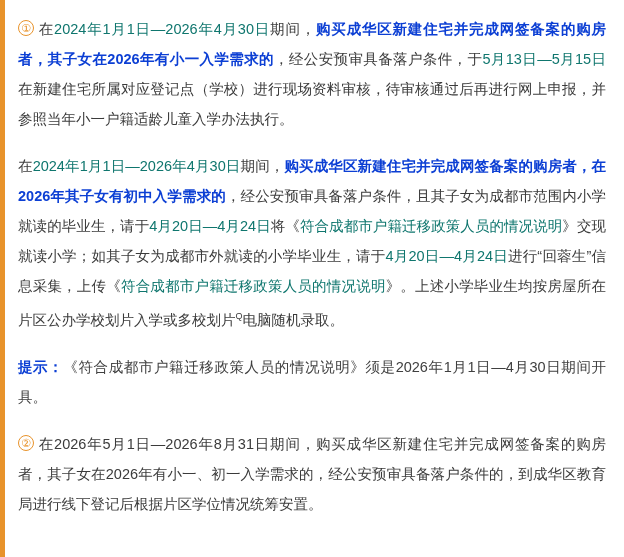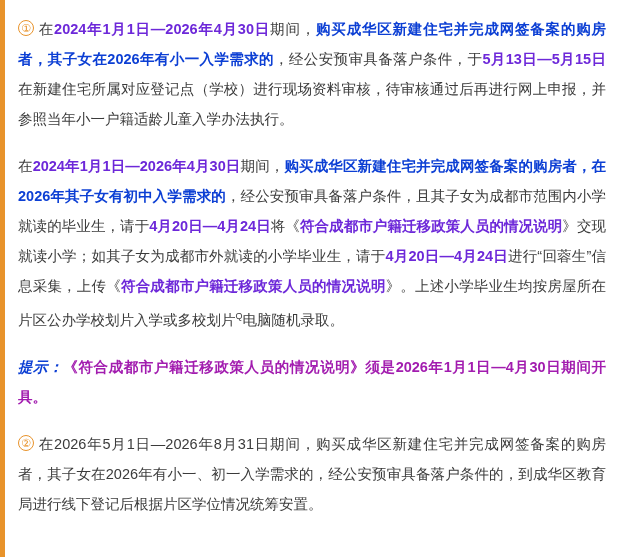--- a/index.html
+++ b/index.html
@@ -50,35 +50,34 @@
     border: 1.5px solid #e8932b;
     color: #e8932b;
     font-size: 11px;
     text-align: center;
     vertical-align: 2px;
     margin-right: 4px;
     box-sizing: border-box;
     font-family: "DejaVu Sans", sans-serif;
   }
   .hl {
-    color: #6d28d9;
-    font-weight: bold;
+    color: #0f766e;
+    font-weight: normal;
   }
   .hl-strong {
     color: #0c3fd4;
     font-weight: bold;
   }
   .tip-label {
     color: #0c3fd4;
     font-weight: bold;
-    font-style: italic;
   }
   .tip-text {
-    color: #a21caf;
-    font-weight: bold;
+    color: #404040;
+    font-weight: normal;
   }
   .sup {
     font-size: 9px;
     vertical-align: super;
     color: #3b3b3b;
   }
 </style>
 </head>
 <body>
 

